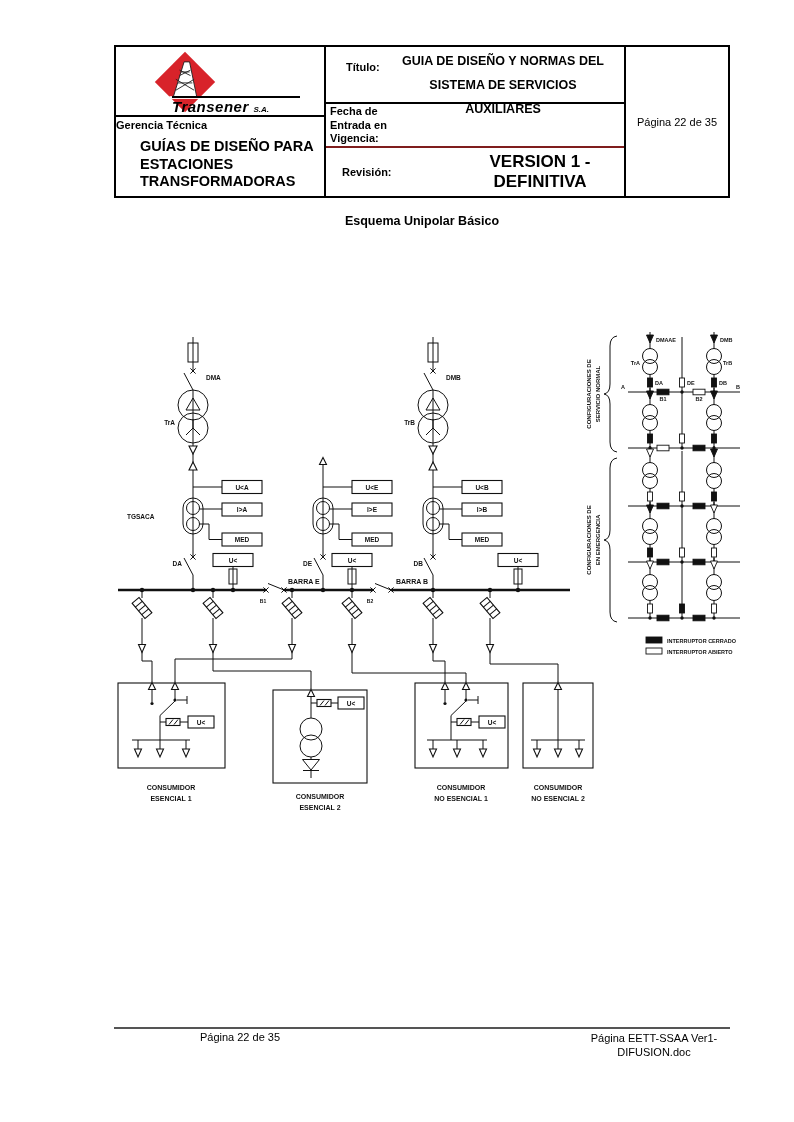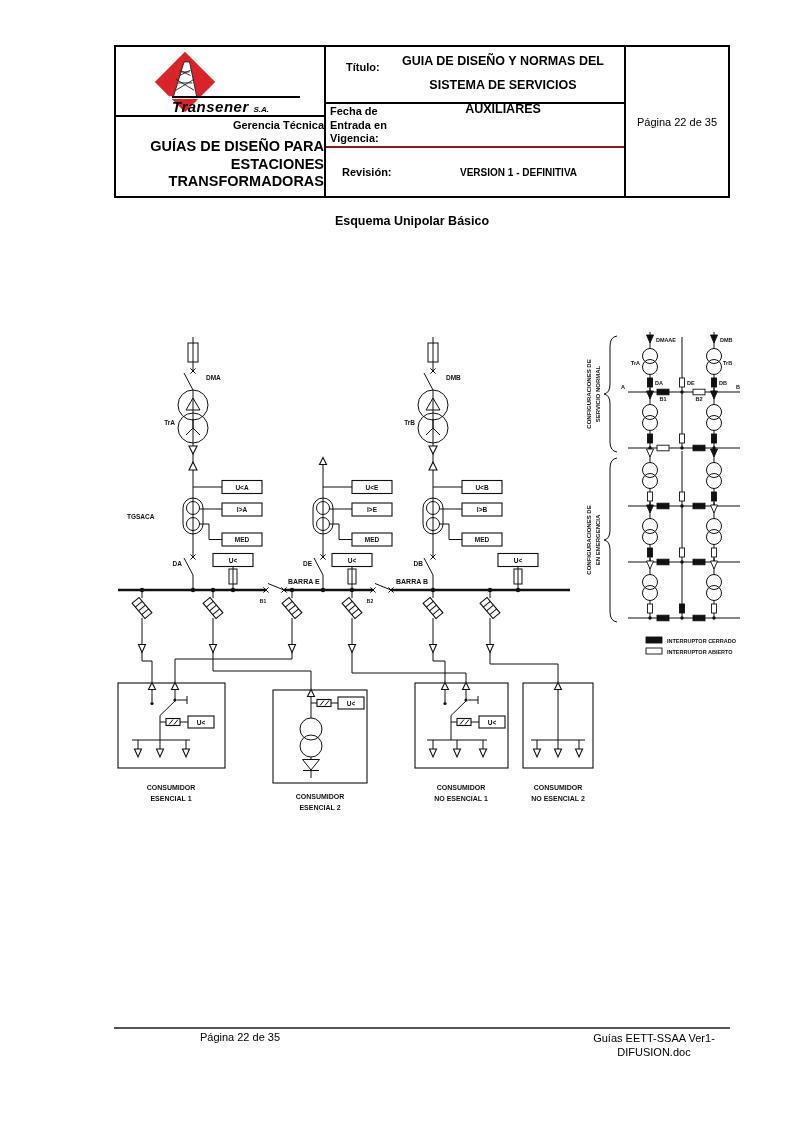--- a/index.html
+++ b/index.html
@@ -7,34 +7,34 @@
         font-family:"Liberation Sans",sans-serif;color:#000;overflow:hidden;}
   svg text{fill:#111;}
   
   .hdr{position:absolute;left:114px;top:45px;width:616px;height:153px;border:2px solid #000;
        display:flex;box-sizing:border-box;background:#fff;}
   .hdr-left{width:210px;border-right:2px solid #000;display:flex;flex-direction:column;box-sizing:border-box;}
   .logo-cell{height:70px;border-bottom:2px solid #000;position:relative;box-sizing:border-box;}
   .brand{position:absolute;left:56px;top:49px;width:128px;border-top:2px solid #000;
          font-style:italic;font-weight:bold;font-size:15px;padding-top:0px;letter-spacing:0.5px;}
   .brand .sa{font-size:8px;letter-spacing:0;}
-  .left-bottom{flex:1;text-align:right;border-radius:15px;}
+  .left-bottom{flex:1;text-align:left;border-radius:15px;}
   .gerencia{font-weight:bold;font-size:11px;margin-top:2px;}
   .guias{font-weight:bold;font-size:14.5px;line-height:17.5px;margin-top:7px;margin-left:24px;}
   .hdr-mid{width:300px;border-right:2px solid #000;display:flex;flex-direction:column;box-sizing:border-box;}
   .row-titulo{height:57px;border-bottom:2px solid #000;display:flex;padding:2px 20px;box-sizing:border-box;}
   .titulo-label{width:56px;font-weight:bold;font-size:11px;padding-top:12px;}
   .titulo-value{flex:1;font-weight:bold;font-size:12.5px;text-align:center;line-height:24px;}
   .row-fecha{height:44px;border-bottom:2px solid #7f1d1d;padding:1px 4px;box-sizing:border-box;}
   .fecha-label{width:78px;font-weight:bold;font-size:11px;line-height:13.5px;}
   .row-rev{flex:1;display:flex;align-items:center;padding:0 4px;margin-left:12px;}
   .rev-label{width:118px;font-weight:bold;font-size:11px;}
-  .rev-value{flex:1;text-align:left;font-weight:bold;font-size:10px;}
+  .rev-value{flex:1;text-align:center;font-weight:bold;font-size:17px;}
   .hdr-right{flex:1;display:flex;align-items:center;justify-content:center;font-size:11px;}
-  .subtitle{position:absolute;left:104px;width:616px;text-align:center;font-weight:bold;font-size:12.5px;}
+  .subtitle{position:absolute;left:114px;width:616px;text-align:center;font-weight:bold;font-size:12.5px;}
   
   #diagram-svg{position:absolute;left:0;top:0;width:794px;height:1122px;}
   .w{stroke:#111;stroke-width:1;fill:none;}
   .bus{stroke:#111;stroke-width:2.6;fill:none;}
   .bx{fill:#fff;stroke:#111;stroke-width:1.1;}
   .lbl{font:bold 6.5px "Liberation Sans",sans-serif;}
   .lbl5{font:bold 5px "Liberation Sans",sans-serif;}
   .blbl{font:bold 7px "Liberation Sans",sans-serif;}
   .mlbl{font:bold 5.5px "Liberation Sans",sans-serif;}
   .vlbl{font:bold 6px "Liberation Sans",sans-serif;}
@@ -425,17 +425,17 @@
     <div class="hdr-right">
       <span>Página 22 de 35</span>
     </div>
   </div>
 
   <div class="subtitle" style="top:214px;">Esquema Unipolar Básico</div>
 
   <div class="footer-line"></div>
   <div class="footer-page">Página 22 de 35</div>
   <div class="footer-doc">
-    <span>Guías EETT-SSAA Ver1-</span><br>
+    <span>Página EETT-SSAA Ver1-</span><br>
     <span>DIFUSION.doc</span>
   </div>
 
 </div>
 
 </body></html>

